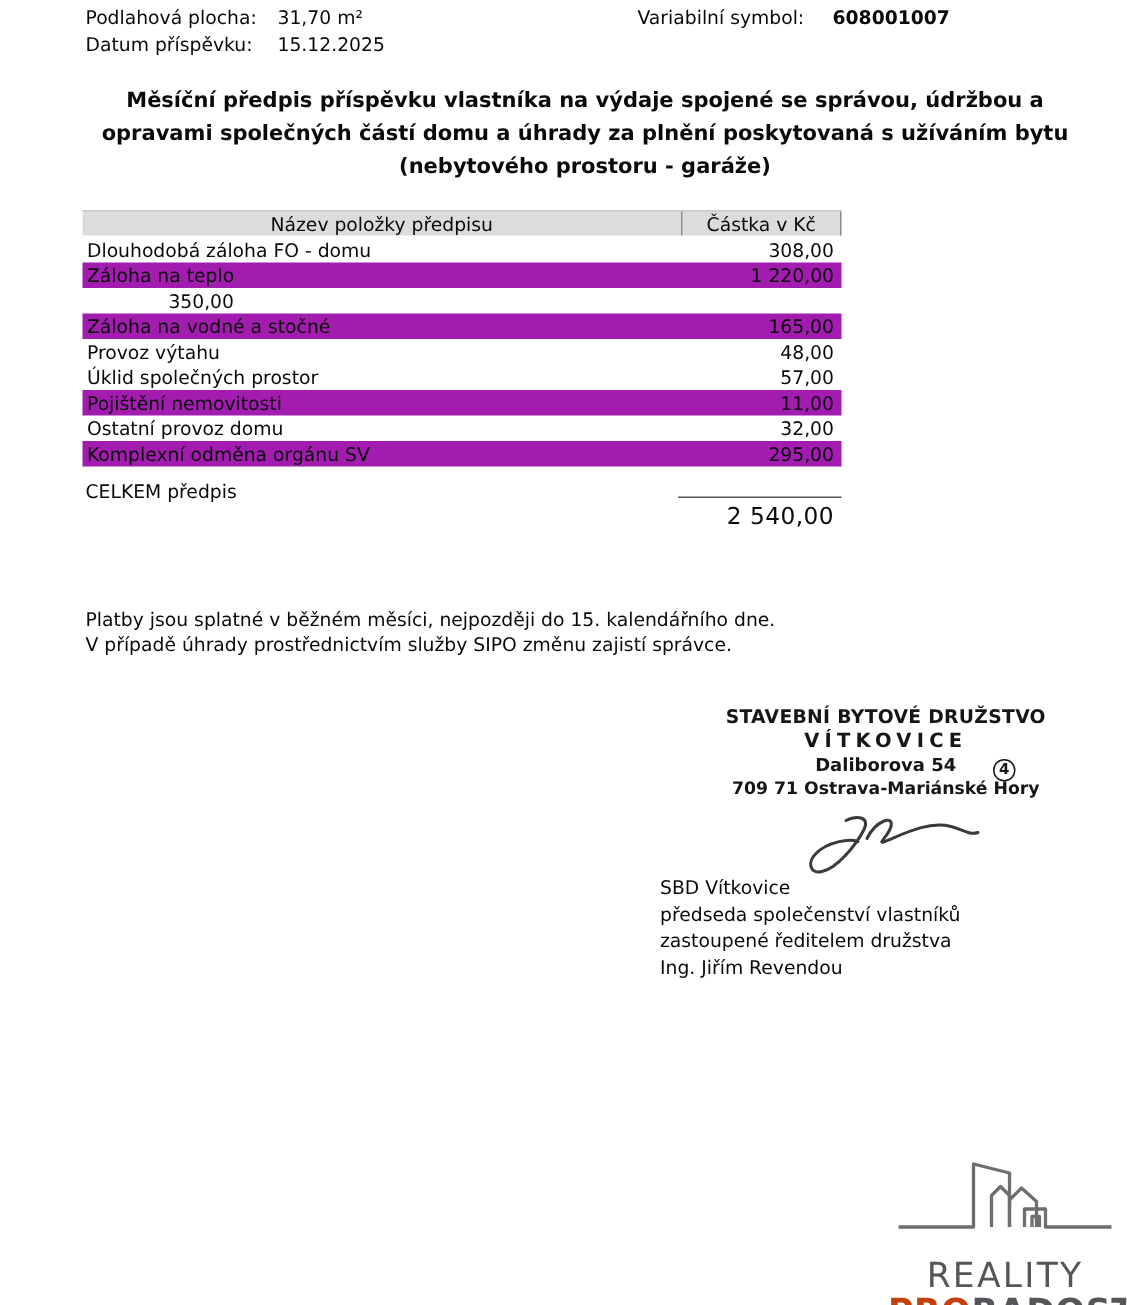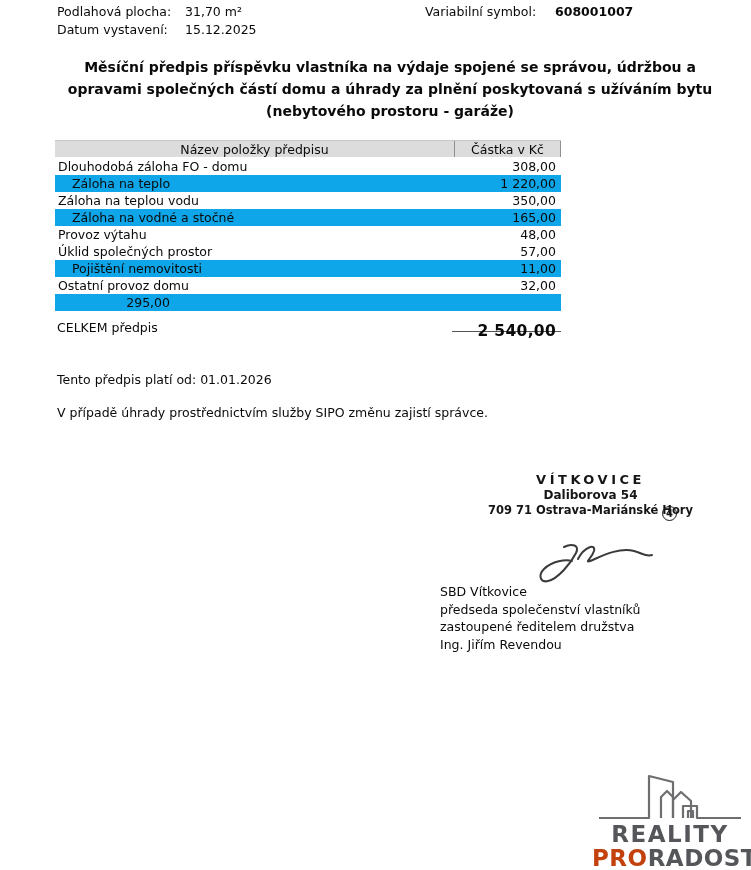--- a/index.html
+++ b/index.html
@@ -38,32 +38,32 @@
   }
   .thead .col-name {
     width: 400px; text-align: center;
     border-right: 1px solid #8f8f8f;
   }
   .thead .col-amt {
     width: 106px; text-align: center;
     border-right: 1px solid #8f8f8f;
   }
   .trow { display: flex; height: 17px; line-height: 17px; }
-  .trow.alt { background: #0ea5e9; padding-left: 14px; }
+  .trow.alt { background: #a21caf; }
   .trow .c-name { width: 400px; padding-left: 3px; white-space: nowrap; overflow: hidden; }
   .trow .c-amt  { width: 106px; text-align: right; padding-right: 5px; white-space: nowrap; }
   
   .total-rule {
     position: absolute; left: 452px; top: 331px; width: 109px;
     border-top: 1px solid #555555;
   }
   .total-label { position: absolute; left: 57px; top: 320px; font-size: 12.5px; }
   .total-value {
-    position: absolute; left: 380px; top: 322px; width: 176px;
-    text-align: right; font-size: 15.5px; font-weight: bold; letter-spacing: .3px;
+    position: absolute; left: 380px; top: 335px; width: 176px;
+    text-align: right; font-size: 15.5px; font-weight: normal; letter-spacing: .3px;
   }
   
   .valid-from { position: absolute; left: 57px; top: 372px; font-size: 12.5px; }
   .notes { position: absolute; left: 57px; top: 404px; font-size: 12.5px; line-height: 17px; }
   
   .stamp {
     position: absolute; left: 478px; top: 470px; width: 225px;
     text-align: center; color: #161616; font-weight: bold;
   }
   .stamp .s1 { font-size: 12.5px; letter-spacing: .2px; white-space: nowrap; }
@@ -78,32 +78,32 @@
   }
   .signature-svg { position: absolute; left: 534px; top: 537px; }
   .signee {
     position: absolute; left: 440px; top: 583px; width: 300px;
     text-align: left; font-size: 12.5px; line-height: 17.5px;
   }
   .signee div { white-space: nowrap; }
   
   .logo { position: absolute; left: 592px; top: 766px; width: 156px; text-align: center; }
   .logo-icon { display: block; margin: 0 auto; }
-  .logo-l1 { font-size: 23px; font-weight: bold; letter-spacing: 1.5px; line-height: 24px; margin-top: 0px; }
+  .logo-l1 { font-size: 23px; font-weight: normal; letter-spacing: 1.5px; line-height: 24px; margin-top: 17px; }
   .logo-l2 { font-size: 23px; font-weight: bold; letter-spacing: .5px; line-height: 24px; }
 </style>
 </head>
 <body>
 
 <div class="page">
 
   <div class="info">
     <span class="lbl i-fa-l">Podlahová plocha:</span>
     <span class="val i-fa-v">31,70 m²</span>
-    <span class="lbl i-dt-l">Datum vystavení:</span>
+    <span class="lbl i-dt-l">Datum příspěvku:</span>
     <span class="val i-dt-v">15.12.2025</span>
     <span class="lbl i-vs-l">Variabilní symbol:</span>
     <span class="val i-vs-v">608001007</span>
   </div>
 
   <div class="doc-title">
     <span>Měsíční předpis příspěvku vlastníka na výdaje spojené se správou, údržbou a</span>
     <span>opravami společných částí domu a úhrady za plnění poskytovaná s užíváním bytu</span>
     <span>(nebytového prostoru - garáže)</span>
   </div>
@@ -115,21 +115,20 @@
     </div>
     <div class="trow">
       <span class="c-name">Dlouhodobá záloha FO - domu</span>
       <span class="c-amt">308,00</span>
     </div>
     <div class="trow alt">
       <span class="c-name">Záloha na teplo</span>
       <span class="c-amt">1 220,00</span>
     </div>
     <div class="trow">
-      <span class="c-name">Záloha na teplou vodu</span>
       <span class="c-amt">350,00</span>
     </div>
     <div class="trow alt">
       <span class="c-name">Záloha na vodné a stočné</span>
       <span class="c-amt">165,00</span>
     </div>
     <div class="trow">
       <span class="c-name">Provoz výtahu</span>
       <span class="c-amt">48,00</span>
     </div>
@@ -139,34 +138,36 @@
     </div>
     <div class="trow alt">
       <span class="c-name">Pojištění nemovitosti</span>
       <span class="c-amt">11,00</span>
     </div>
     <div class="trow">
       <span class="c-name">Ostatní provoz domu</span>
       <span class="c-amt">32,00</span>
     </div>
     <div class="trow alt">
+      <span class="c-name">Komplexní odměna orgánu SV</span>
       <span class="c-amt">295,00</span>
     </div>
   </div>
 
   <div class="total-rule"></div>
   <div class="total-label">CELKEM předpis</div>
   <div class="total-value">2 540,00</div>
 
-  <div class="valid-from">Tento předpis platí od: 01.01.2026</div>
   <div class="notes">
+    <div>Platby jsou splatné v běžném měsíci, nejpozději do 15. kalendářního dne.</div>
     <div>V případě úhrady prostřednictvím služby SIPO změnu zajistí správce.</div>
   </div>
 
   <div class="stamp">
+    <div class="s1">STAVEBNÍ BYTOVÉ DRUŽSTVO</div>
     <div class="s2">VÍTKOVICE</div>
     <div class="s3">Daliborova 54</div>
     <div class="s4">709 71 Ostrava-Mariánské Hory</div>
     <span class="stamp-badge">4</span>
   </div>
 
   <svg class="signature-svg" width="122" height="48" viewBox="0 0 122 48" fill="none">
     <path d="M30 10 C38 6 46 8 42 16 C37 26 24 42 14 44 C6 46 4 38 10 32 C18 24 32 22 38 24" stroke="#3a3a3a" stroke-width="2" stroke-linecap="round" fill="none"></path>
     <path d="M44 22 C50 10 62 6 60 14 C58 21 50 26 56 24 C66 20 84 10 100 14 C108 16 112 20 118 18" stroke="#3a3a3a" stroke-width="2" stroke-linecap="round" fill="none"></path>
   </svg>

